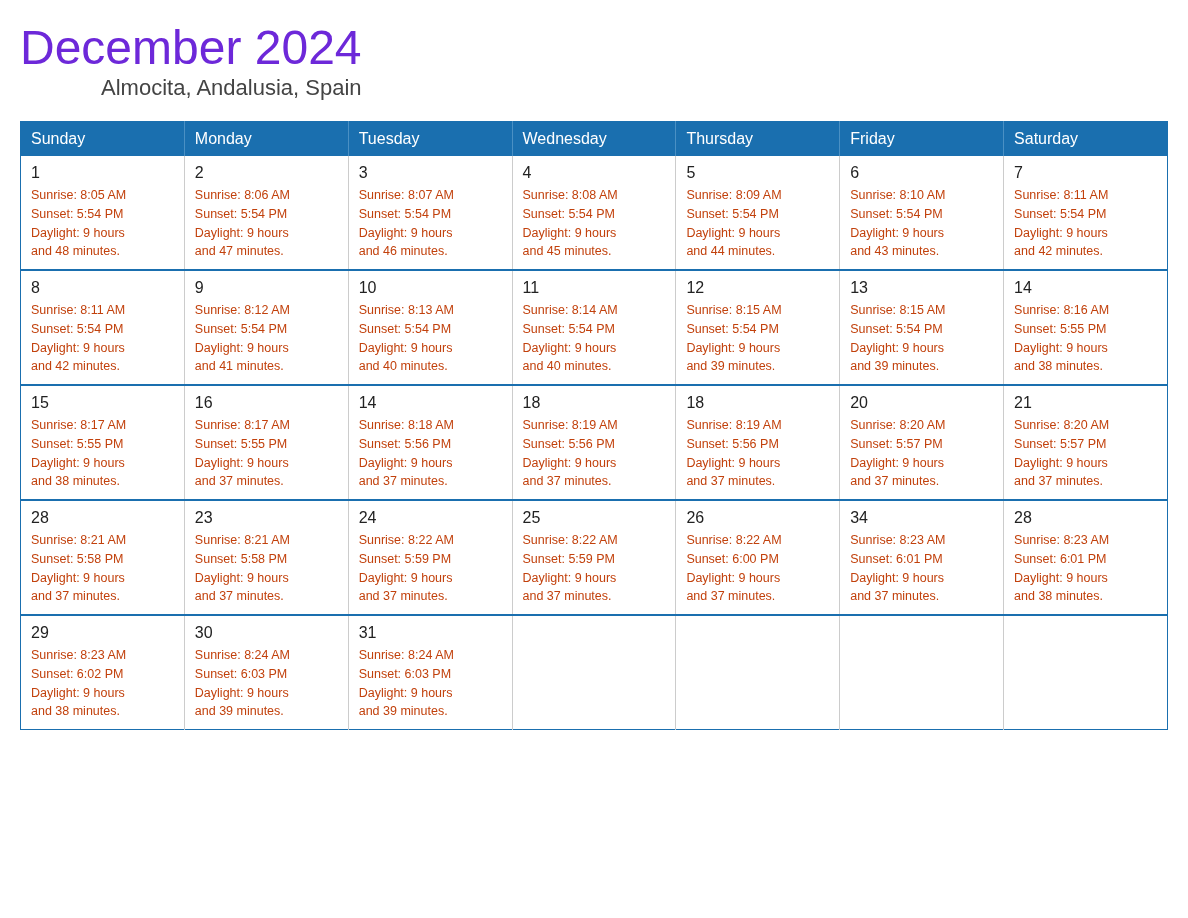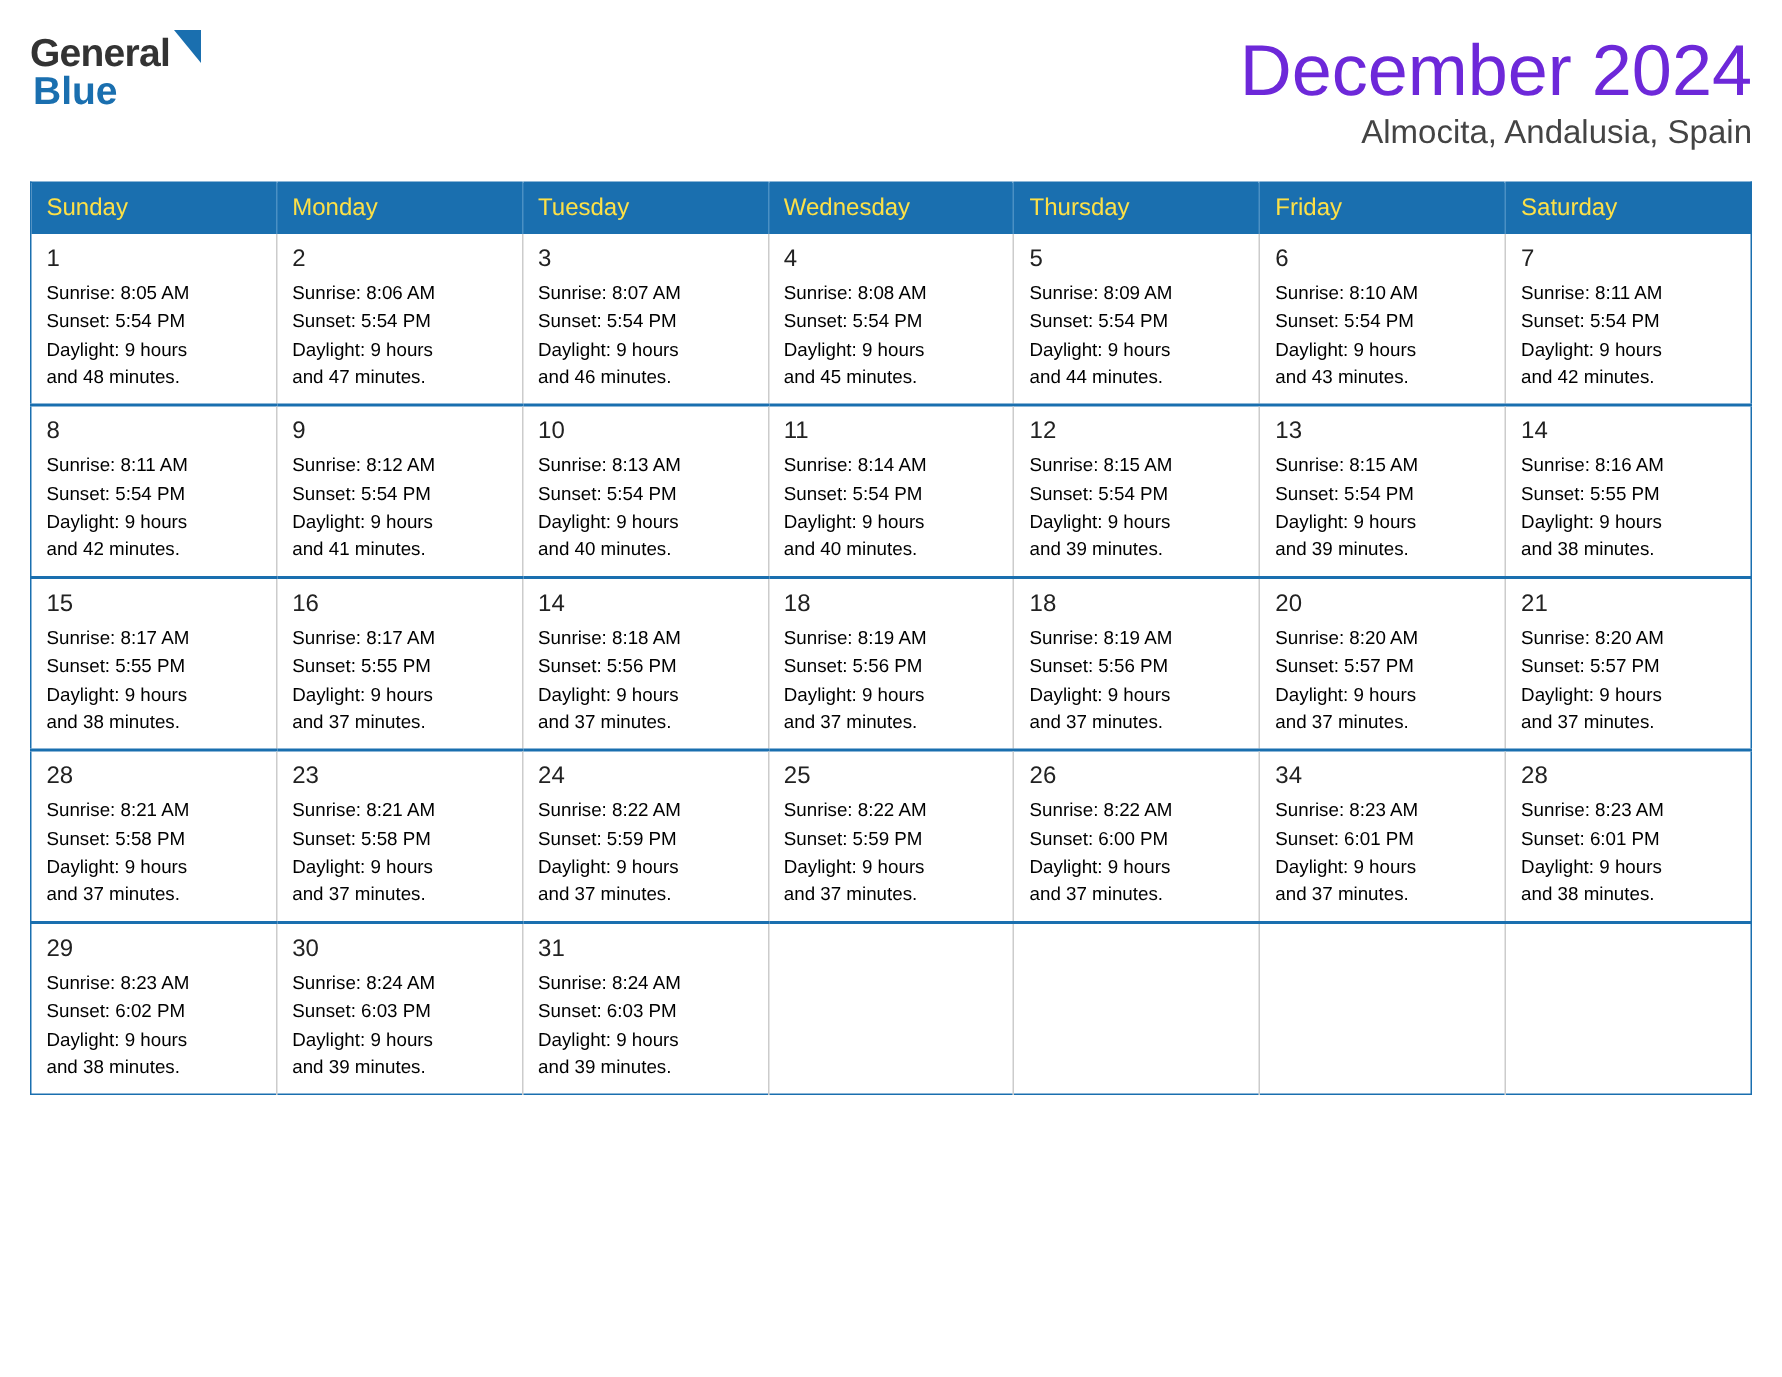--- a/index.html
+++ b/index.html
@@ -30,21 +30,21 @@
       color: #444;
       text-align: right;
     }
     .calendar {
       width: 100%;
       border-collapse: collapse;
       border: 1px solid #1a6faf;
     }
     .calendar th {
       background-color: #1a6faf;
-      color: #fde047;
+      color: #ffffff;
       padding: 8px 10px;
       font-size: 16px;
       font-weight: normal;
       text-align: left;
       border-right: 1px solid #4a90c4;
     }
     .calendar th:last-child {
       border-right: none;
     }
     .calendar td {
@@ -66,21 +66,21 @@
     .day-number {
       font-size: 16px;
       font-weight: normal;
       color: #222;
       margin-bottom: 4px;
       display: block;
     }
     .day-info {
       font-size: 12.5px;
       line-height: 1.5;
-      color: #000000;
+      color: #c2410c;
     }
     .empty-cell {
       background: #fff;
     }
     .logo-wrapper {
       display: flex;
       flex-direction: column;
       align-items: flex-start;
     }
     .logo-line1 {
@@ -104,31 +104,20 @@
       font-weight: bold;
       color: #1a6faf;
       margin-top: -6px;
       margin-left: 2px;
     }
   </style>
 </head>
 <body>
 
 <div class="header">
-  <div class="logo-wrapper">
-    <div class="logo-line1">
-      <span class="logo-general">General</span>
-      <span class="logo-arrow">
-        <svg width="18" height="22" viewBox="0 0 18 22">
-          <polygon points="0,0 18,0 18,22" fill="#1a6faf"></polygon>
-        </svg>
-      </span>
-    </div>
-    <div class="logo-line2">Blue</div>
-  </div>
   <div class="title-block">
     <h1>December 2024</h1>
     <h2>Almocita, Andalusia, Spain</h2>
   </div>
 </div>
 
 <table class="calendar">
   <thead>
     <tr>
       <th>Sunday</th>

